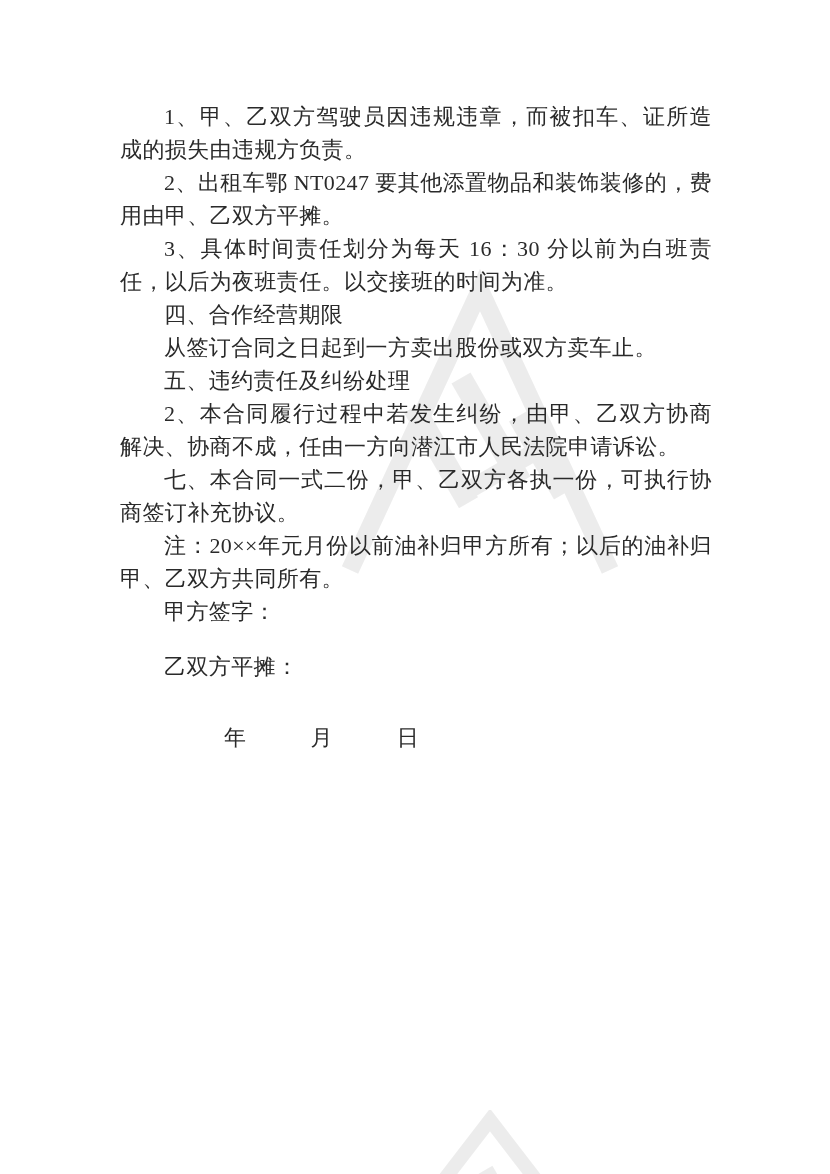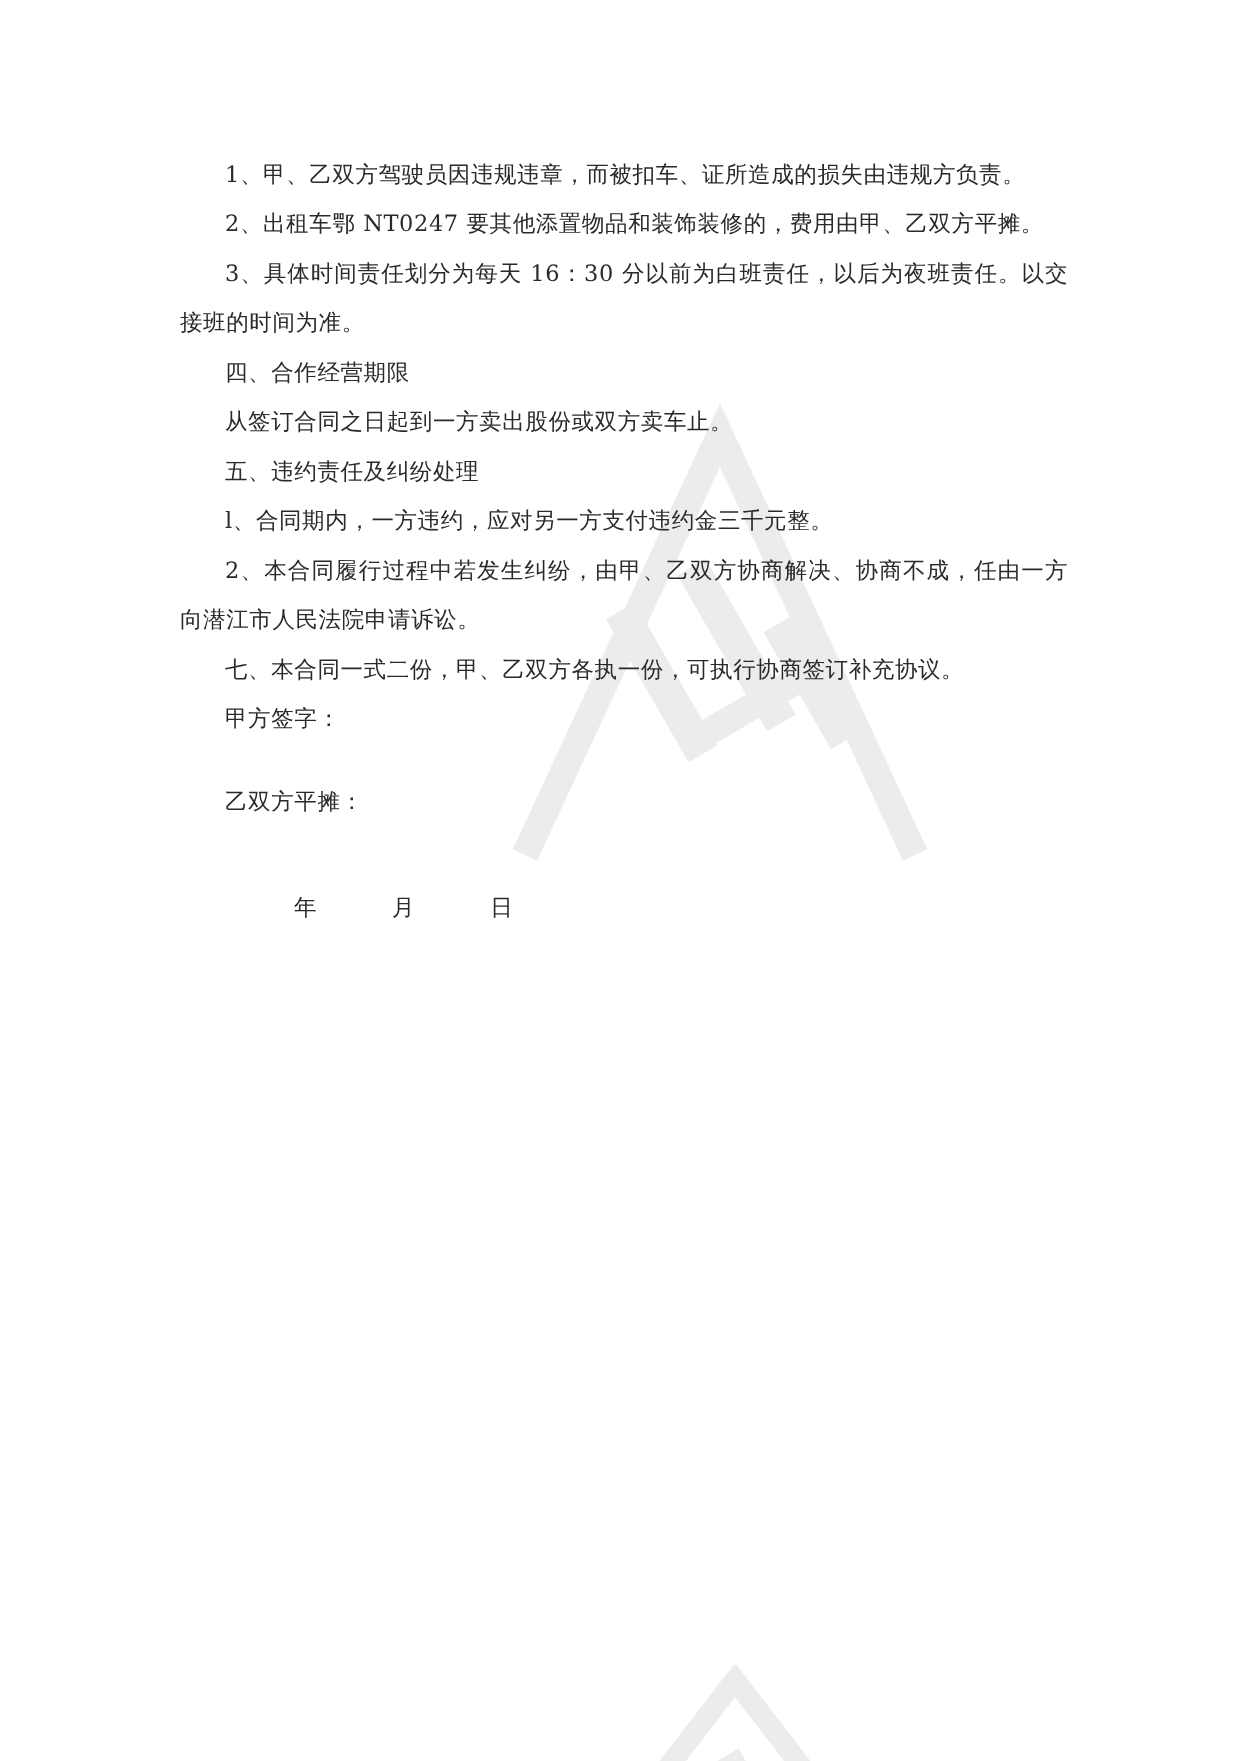--- a/index.html
+++ b/index.html
@@ -26,23 +26,24 @@
       pointer-events: none;
       opacity: 0.07;
     }
     .wm1 { left: 330px; top: 250px; width: 300px; height: 330px; }
     .wm2 { left: 380px; top: 1110px; width: 220px; height: 120px; }
     .content {
       position: absolute;
       left: 120px;
       top: 100px;
       width: 592px;
-      font-size: 15px;
+      font-size: 22px;
       line-height: 33px;
       letter-spacing: 0.4px;
+      font-family: Liberation Serif, serif;
     }
     .para {
       margin: 0;
       text-indent: 2em;
       text-align: justify;
     }
     .sig {
       margin: 0;
       text-indent: 2em;
     }
@@ -82,23 +83,23 @@
     </g>
   </svg>
 
   <div class="content">
     <p class="para">1、甲、乙双方驾驶员因违规违章，而被扣车、证所造成的损失由违规方负责。</p>
     <p class="para">2、出租车鄂 NT0247 要其他添置物品和装饰装修的，费用由甲、乙双方平摊。</p>
     <p class="para">3、具体时间责任划分为每天 16：30 分以前为白班责任，以后为夜班责任。以交接班的时间为准。</p>
     <p class="para">四、合作经营期限</p>
     <p class="para">从签订合同之日起到一方卖出股份或双方卖车止。</p>
     <p class="para">五、违约责任及纠纷处理</p>
-    <p class="para">l、合同期内，一方违约，应对另一方支付违约金三千元整。</p>
     <p class="para">2、本合同履行过程中若发生纠纷，由甲、乙双方协商解决、协商不成，任由一方向潜江市人民法院申请诉讼。</p>
     <p class="para">七、本合同一式二份，甲、乙双方各执一份，可执行协商签订补充协议。</p>
+    <p class="para">注：20××年元月份以前油补归甲方所有；以后的油补归甲、乙双方共同所有。</p>
 
     <p class="sig">甲方签字：</p>
     <div class="sig-gap"></div>
     <p class="sig">乙双方平摊：</p>
     <div class="sig-gap"></div>
     <p class="date">
       <span>年</span><span class="gap"></span><span>月</span><span class="gap"></span><span>日</span>
     </p>
   </div>
 </div>

